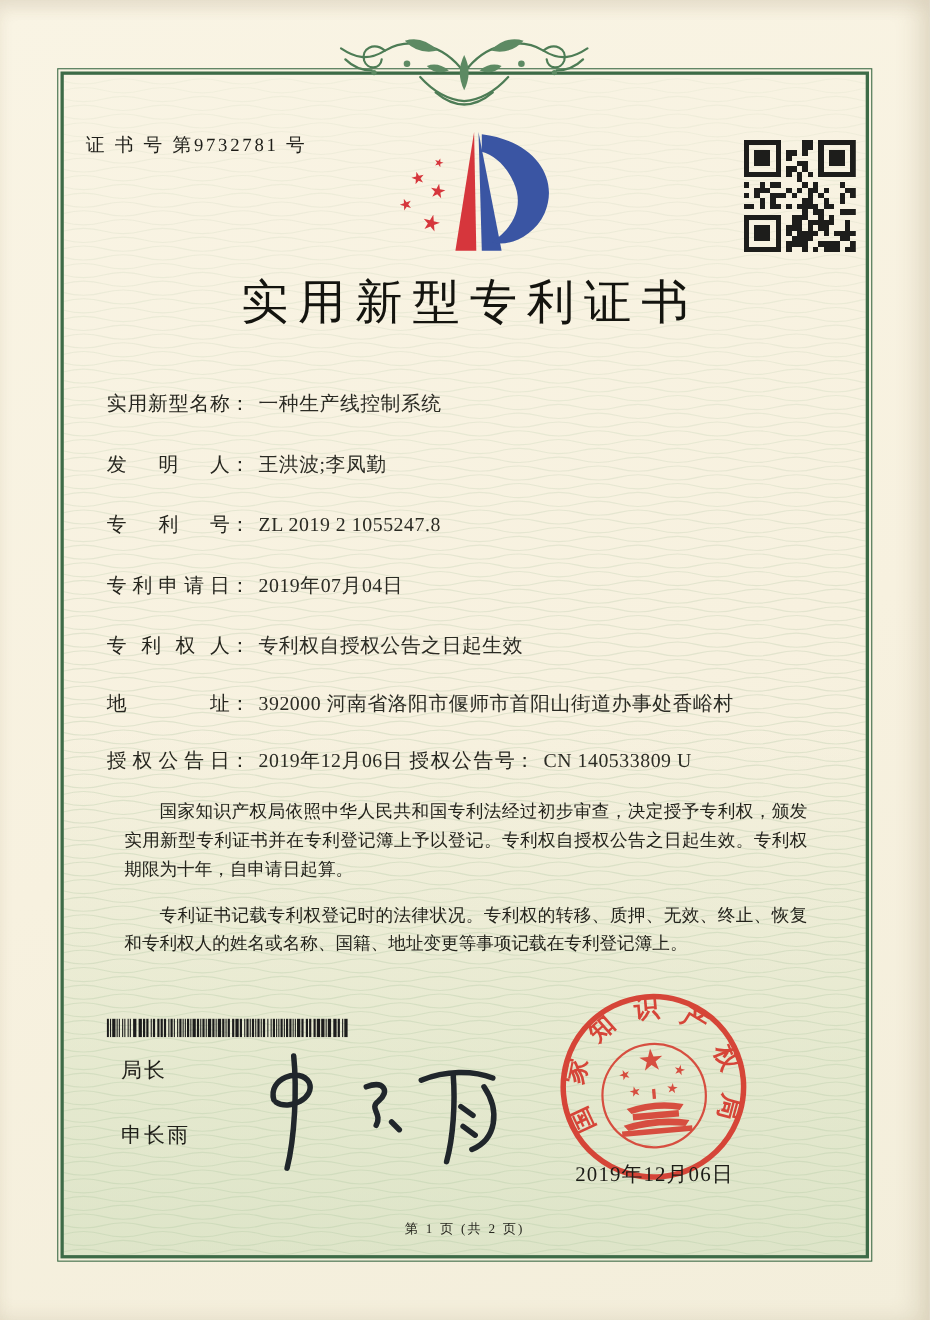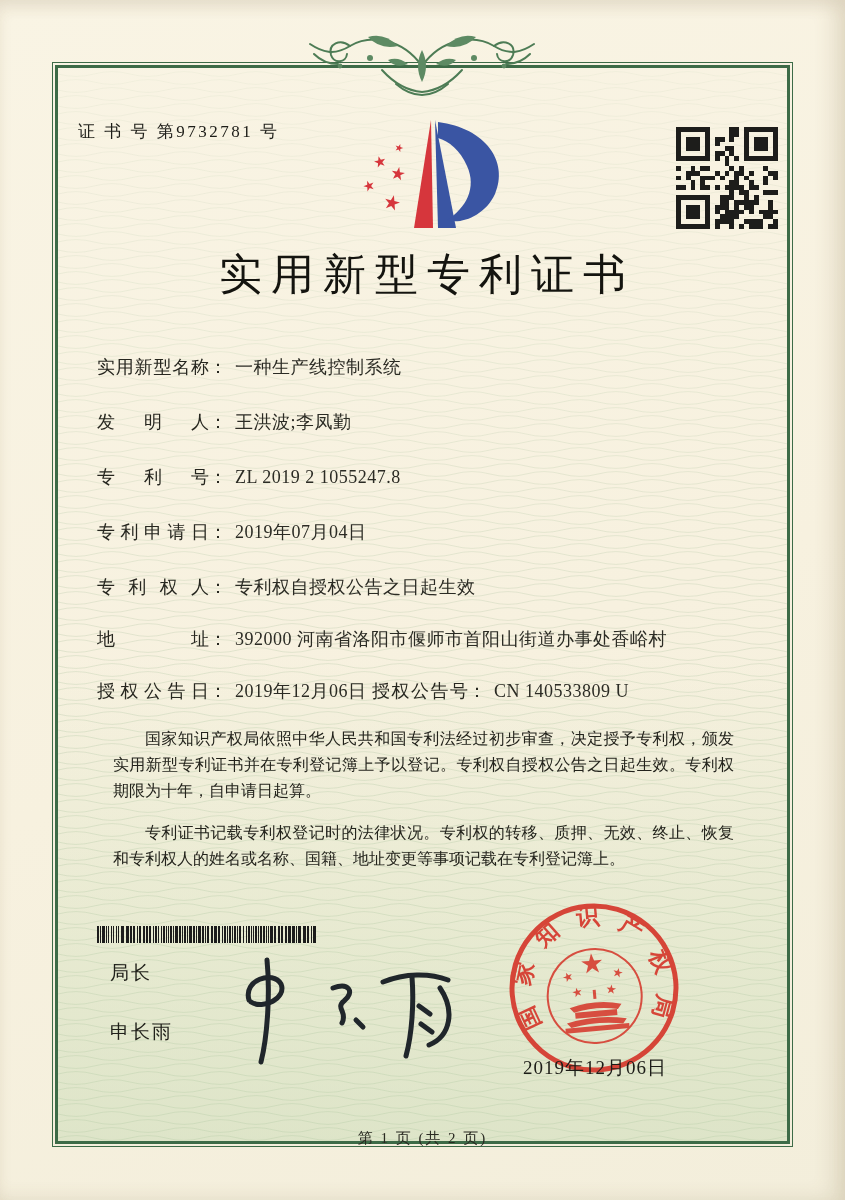--- a/index.html
+++ b/index.html
@@ -32,21 +32,21 @@
   .fvalue{margin-left:6px;letter-spacing:.5px;color:#2b2b24;}
   .pair2{position:absolute;left:275px;top:0;white-space:nowrap;}
   .paras{position:absolute;left:97px;top:710px;width:653px;}
   .paras p{margin:16px;text-indent:2em;font-size:16px;line-height:26px;text-align:justify;color:#23231c;}
   .barcode{position:absolute;left:97px;top:926px;}
   .officer-title{position:absolute;left:110px;top:960px;font-family:Liberation Serif, serif;font-size:19px;letter-spacing:2px;color:#20201a;}
   .officer-name{position:absolute;left:110px;top:1019px;font-family:Liberation Serif, serif;font-size:19px;letter-spacing:2px;color:#20201a;}
   .signature{position:absolute;left:215px;top:948px;width:250px;height:118px;}
   .seal{position:absolute;left:506px;top:900px;width:176px;height:176px;transform:rotate(-5deg);opacity:.92;}
   .seal-date{position:absolute;left:509px;top:1055px;width:172px;text-align:center;font-size:19px;letter-spacing:1px;color:#1c1c17;z-index:4;}
-  .page-num{position:absolute;left:0;right:0;top:1109px;text-align:center;font-size:15px;letter-spacing:2px;color:#2a2a22;margin-top:20px;}
+  .page-num{position:absolute;left:0;right:0;top:1109px;text-align:center;font-size:12px;letter-spacing:2px;color:#2a2a22;}
   .back-note{position:absolute;left:0;right:0;top:1155px;text-align:center;font-size:16.5px;letter-spacing:3px;color:#33332a;}
 </style>
 </head>
 <body>
 
 <div class="page">
 
   <svg id="waves" width="729" height="1073" viewBox="0 0 729 1073">
       <path d="M0 6 q18 4.8 36 0 q18 -4.8 36 0 q18 4.8 36 0 q18 -4.8 36 0 q18 4.8 36 0 q18 -4.8 36 0 q18 4.8 36 0 q18 -4.8 36 0 q18 4.8 36 0 q18 -4.8 36 0 q18 4.8 36 0 q18 -4.8 36 0 q18 4.8 36 0 q18 -4.8 36 0 q18 4.8 36 0 q18 -4.8 36 0 q18 4.8 36 0 q18 -4.8 36 0 q18 4.8 36 0 q18 -4.8 36 0 q18 4.8 36 0 q18 -4.8 36 0" stroke="rgba(96,148,96,0.051)" fill="none" stroke-width="1"></path>
       <path d="M-36 14 q18 4.8 36 0 q18 -4.8 36 0 q18 4.8 36 0 q18 -4.8 36 0 q18 4.8 36 0 q18 -4.8 36 0 q18 4.8 36 0 q18 -4.8 36 0 q18 4.8 36 0 q18 -4.8 36 0 q18 4.8 36 0 q18 -4.8 36 0 q18 4.8 36 0 q18 -4.8 36 0 q18 4.8 36 0 q18 -4.8 36 0 q18 4.8 36 0 q18 -4.8 36 0 q18 4.8 36 0 q18 -4.8 36 0 q18 4.8 36 0 q18 -4.8 36 0 q18 4.8 36 0 q18 -4.8 36 0" stroke="rgba(96,148,96,0.052)" fill="none" stroke-width="1"></path>

